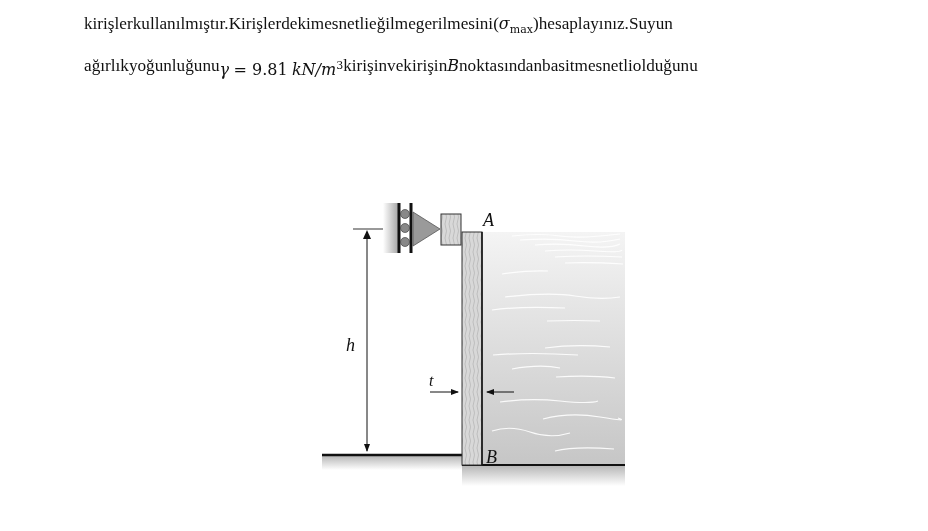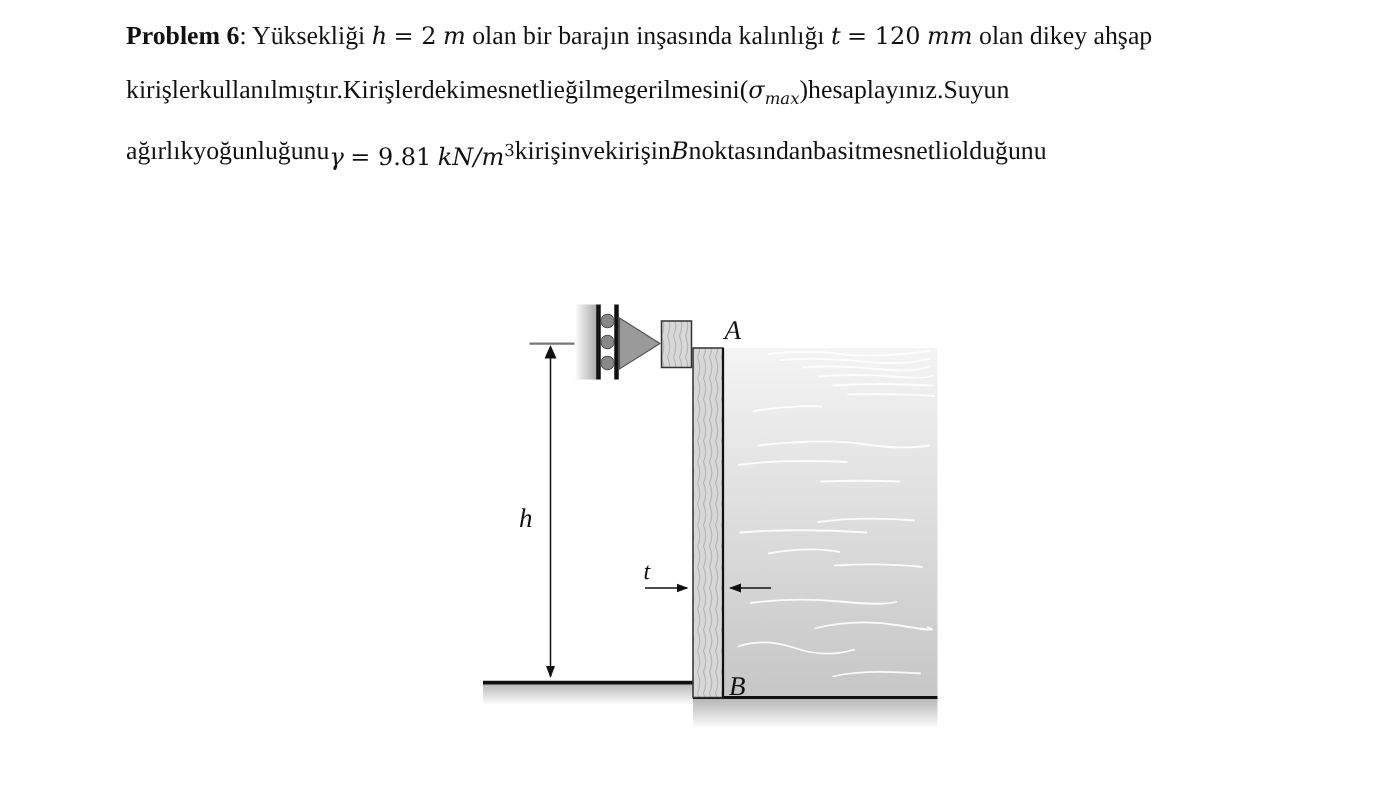--- a/index.html
+++ b/index.html
@@ -6,43 +6,31 @@
     body { width: 928px; height: 531px; position: relative; overflow: hidden;
            font-family: "Liberation Serif", "DejaVu Serif", serif; color: #111; }
     .problem-text {
       position: absolute; left: 84px; top: 6px; width: 782px;
       font-size: 17.2px; line-height: 35.5px; text-align: justify;
       text-align-last: left;
     }
     .problem-text b { font-weight: bold; }
     .m { font-family: "DejaVu Serif", "Liberation Serif", serif; font-style: italic; font-size: 16px; }
     .mr { font-family: "DejaVu Serif", "Liberation Serif", serif; font-size: 16px; }
-    .sub { font-size: 11px; vertical-align: -4px; font-style: italic; font-family: "DejaVu Serif", serif; }
+    .sub { font-size: 11px; vertical-align: -4px; font-family: "DejaVu Serif", serif; }
     .sup { font-size: 11px; vertical-align: 6px; font-family: "DejaVu Serif", serif; }
     .line { display: block; white-space: nowrap; }
     .just { display: flex; justify-content: flex-start; white-space: nowrap; }
     .diagram { position: absolute; left: 0; top: 0; width: 928px; height: 531px; }
     .lbl { font-family: "Liberation Serif", "DejaVu Serif", serif; font-style: italic; font-size: 18px; fill: #111; }
   </style>
 </head>
 <body>
 
 <div class="problem-text">
-  <span class="line">
-    <b>Problem 6</b>:
-    <span>Yüksekliği</span>
-    <span class="m">h</span>
-    <span class="mr">= 2</span>
-    <span class="m">m</span>
-    <span>olan bir barajın inşasında kalınlığı</span>
-    <span class="m">t</span>
-    <span class="mr">= 120</span>
-    <span class="m">mm</span>
-    <span>olan dikey ahşap</span>
-  </span>
   <span class="just">
     <span>kirişler</span>
     <span>kullanılmıştır.</span>
     <span>Kirişlerdeki</span>
     <span>mesnetli</span>
     <span>eğilme</span>
     <span>gerilmesini</span>
     <span>(<span class="m">σ</span><span class="sub">max</span>)</span>
     <span>hesaplayınız.</span>
     <span>Suyun</span>

